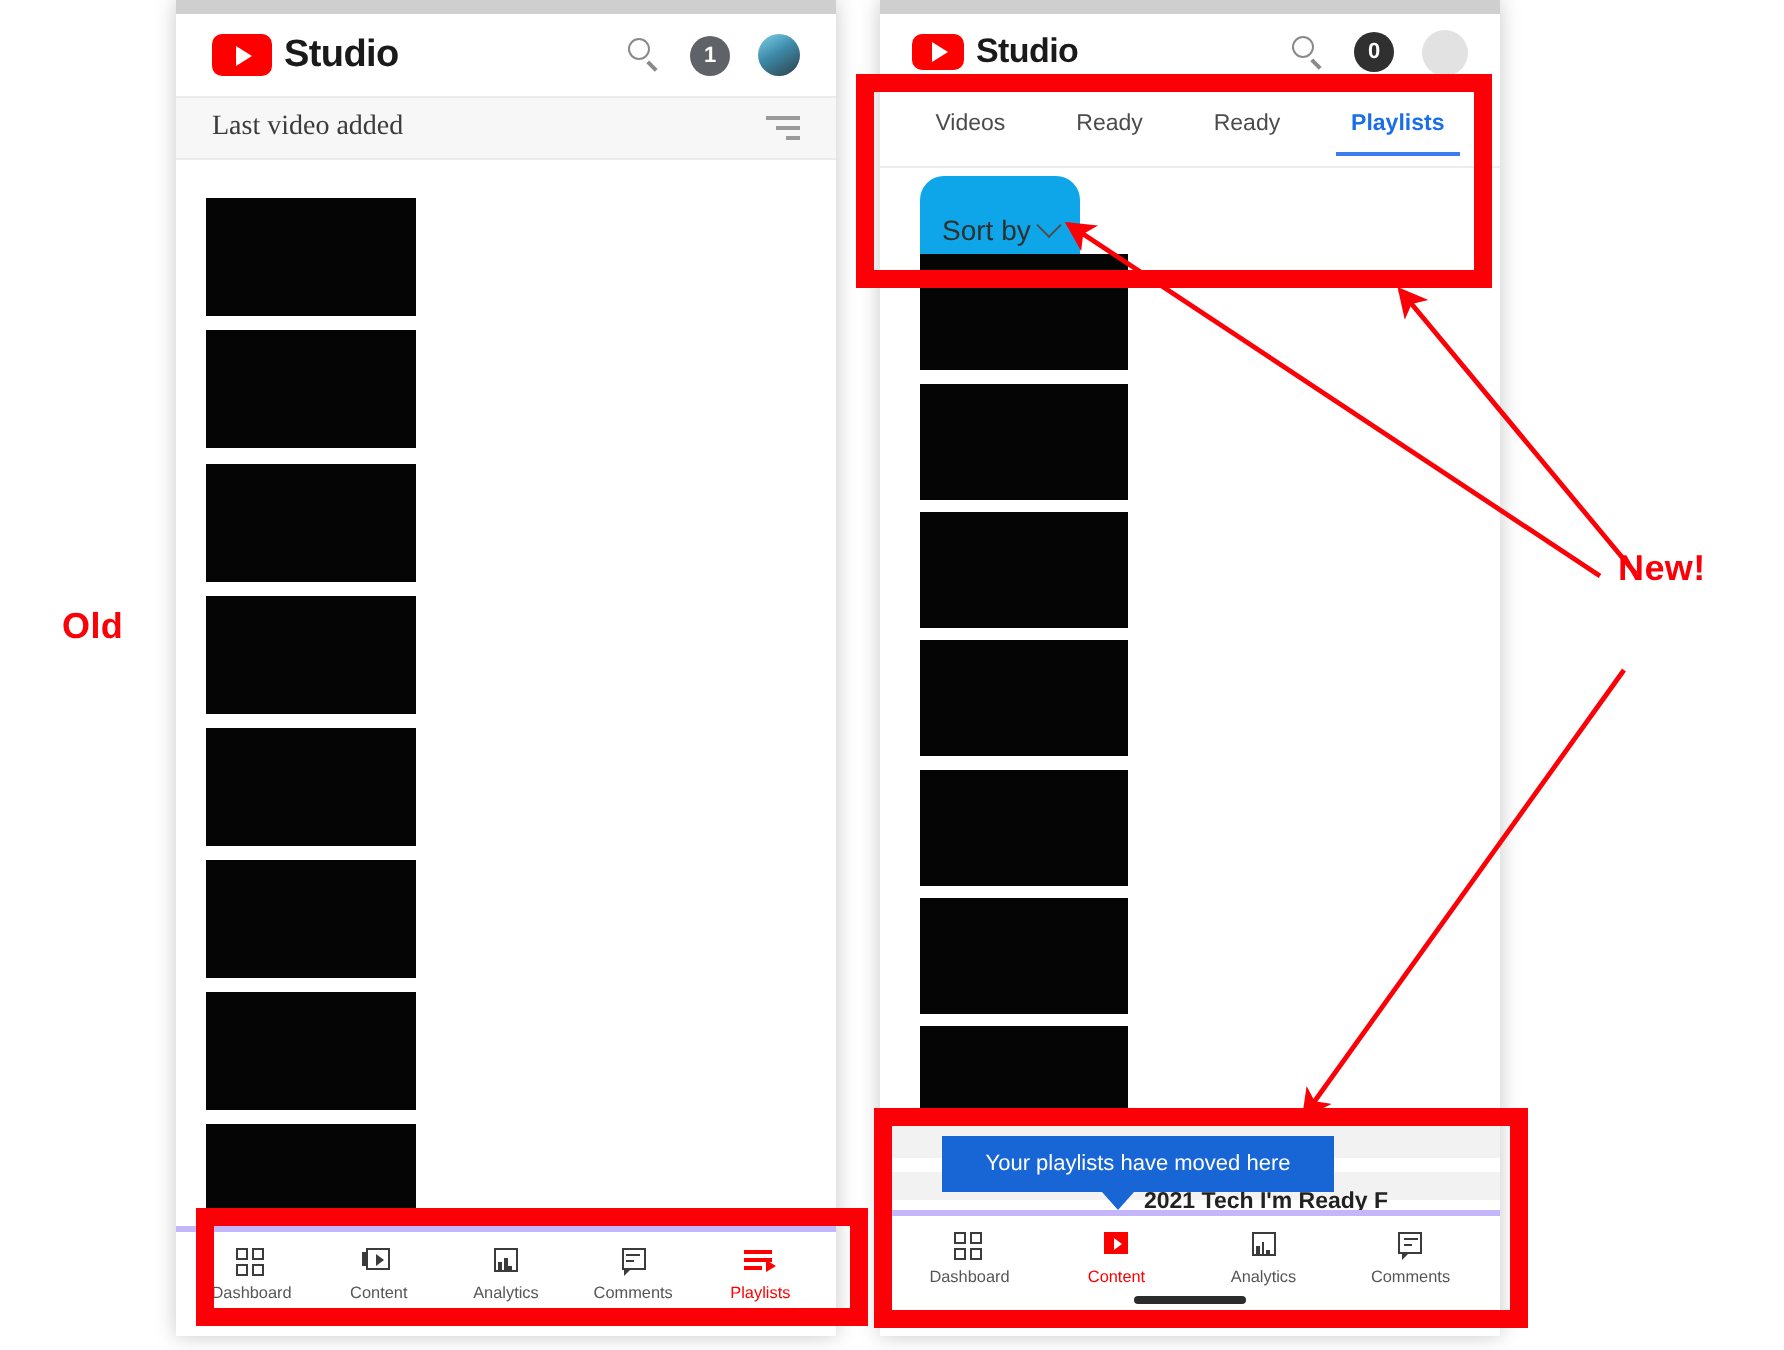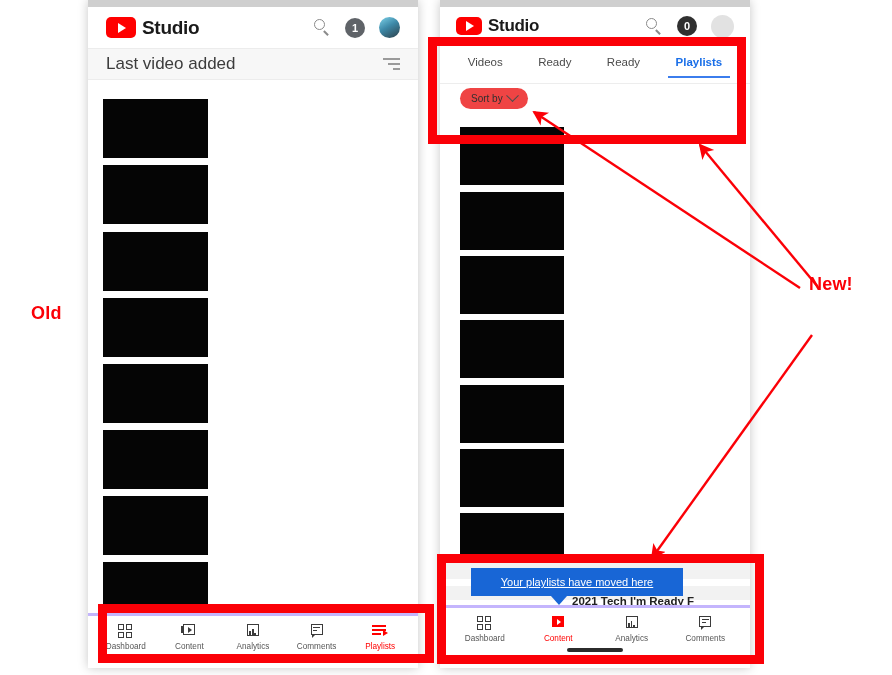--- a/index.html
+++ b/index.html
@@ -122,22 +122,23 @@
     width: 100%;
     background: #f7f7f7;
     border-top: 1px solid #ececec;
     border-bottom: 1px solid #ececec;
     display: flex;
     align-items: center;
     box-sizing: border-box;
     padding: 0 18px;
   }
   .subbar-text {
-    font-size: 17px;
+    font-size: 14px;
     color: #3c3c3c;
+    font-family: Liberation Serif, serif;
   }
   .sort-lines {
     margin-left: auto;
     width: 18px;
     display: flex;
     flex-direction: column;
     gap: 3px;
     align-items: flex-end;
   }
   .sort-lines i {
@@ -192,24 +193,24 @@
     left: 0;
     width: 100%;
     box-sizing: border-box;
     padding-left: 20px;
     background: #ffffff;
   }
   .sortby-chip {
     display: inline-flex;
     align-items: center;
     gap: 5px;
-    background: #ef4444;
+    background: #0ea5e9;
     border-radius: 12px;
-    padding: 5px 11px;
-    font-size: 10px;
+    padding: 19px 11px;
+    font-size: 14px;
     color: #30302f;
   }
   .chev {
     width: 8px; height: 8px;
     border-right: 1.5px solid #4d4d4d;
     border-bottom: 1.5px solid #4d4d4d;
     transform: rotate(45deg) translate(-2px,-2px);
   }
 
   
@@ -520,21 +521,21 @@
     <div class="redact" style="left:20px; top:320px; width:104px; height:58px;"></div>
     <div class="redact" style="left:20px; top:385px; width:104px; height:58px;"></div>
     <div class="redact" style="left:20px; top:449px; width:104px; height:58px;"></div>
     <div class="redact" style="left:20px; top:513px; width:104px; height:48px;"></div>
 
     <div class="gray-strip" style="left:0; top:563px; width:310px; height:16px;"></div>
     <div class="gray-strip" style="left:0; top:586px; width:310px; height:14px;"></div>
 
     <div class="partial-title" style="left:132px; top:595px; width:122px;">2021 Tech I'm Ready For!</div>
 
-    <div class="tooltip" style="left:31px; top:568px; width:212px; height:28px;text-decoration:underline;">
+    <div class="tooltip" style="left:31px; top:568px; width:196px; height:28px;">
       <span>Your playlists have moved here</span>
     </div>
     <div class="tooltip-arrow" style="left:111px; top:596px;"></div>
 
     <div class="bottomnav" style="top:605px; height:48px; padding:0 8px;">
       <div class="navitem">
         <span class="navicon ic-dash">
             <i></i>
             <i></i>
             <i></i>

